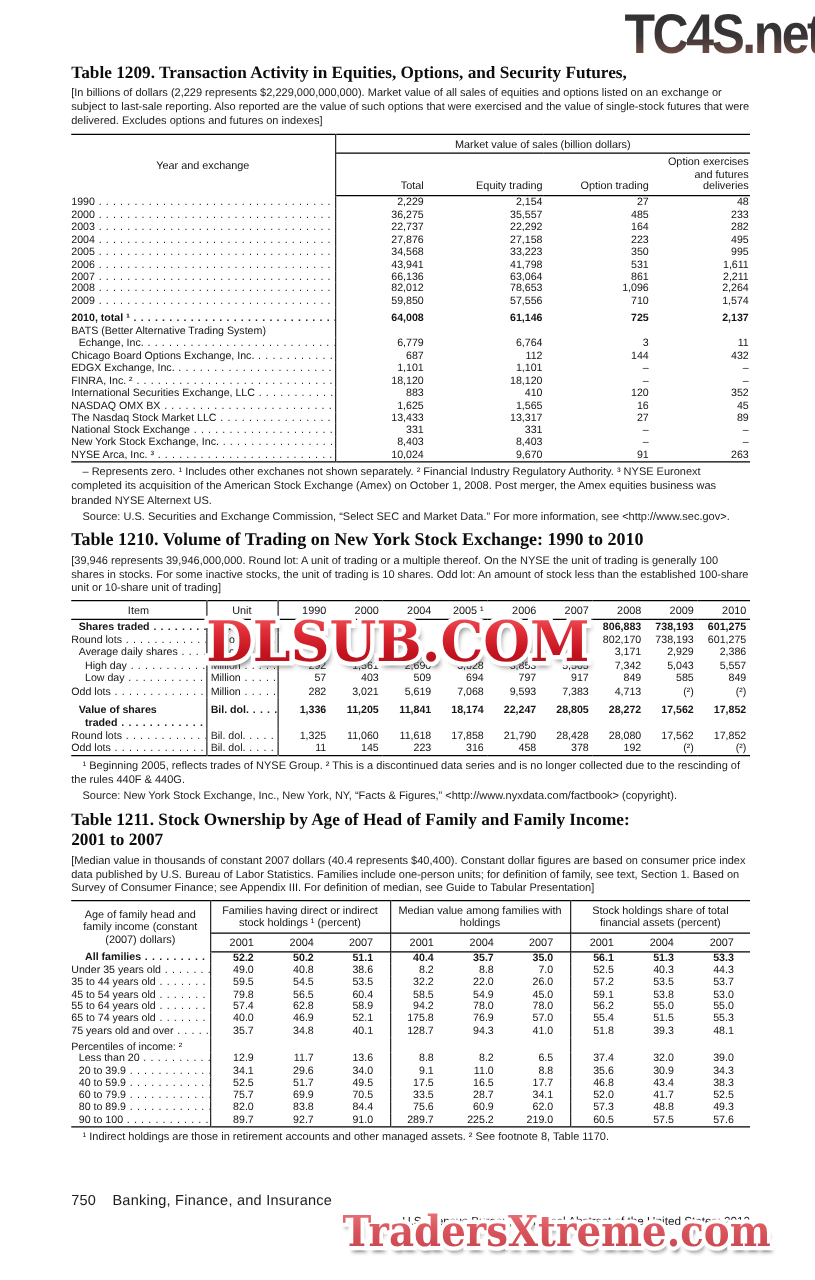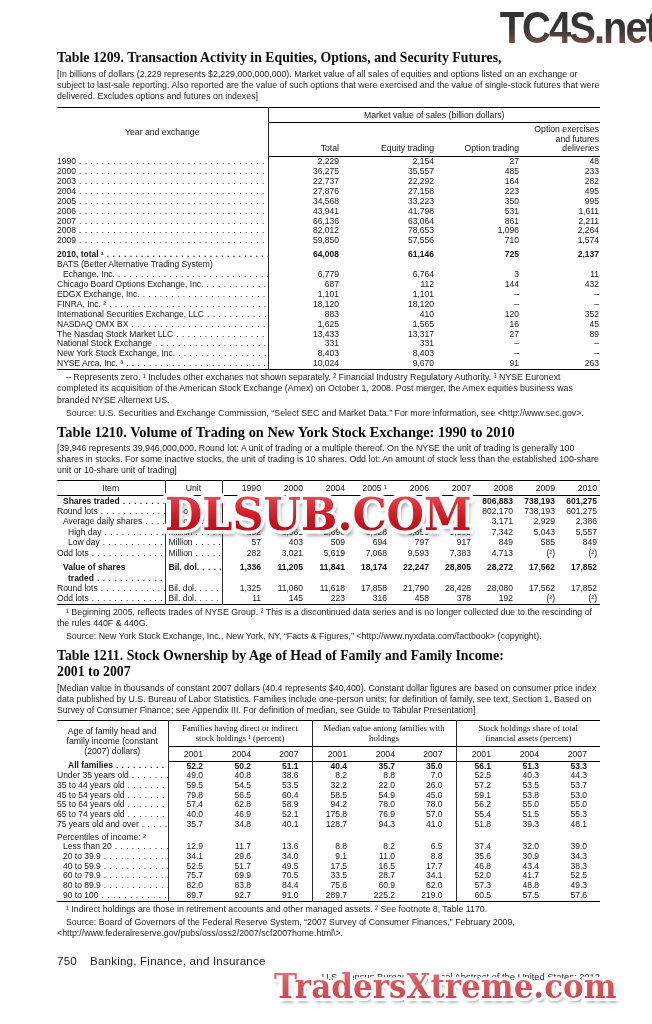--- a/index.html
+++ b/index.html
@@ -47,21 +47,21 @@
   .t1210 thead th{border-bottom:1px solid #000;padding:2px 0 2px;line-height:10px;}
   .t1210 thead th.c{text-align:center;}
   .t1210 thead th.y{text-align:right;padding-right:3px;}
   .t1210 tbody td{line-height:10.4px;}
   .t1210 td.num{padding-right:3px;}
   .t1210 td.unitcell{padding-left:3px;text-align:right;}
 
   
   .t1211{border-top:1px solid #000;border-bottom:1px solid #000;}
   .t1211 th.stub{border-right:1px solid #2a2a2a;text-align:center;vertical-align:middle;line-height:10.2px;padding:2px 2px;}
-  .t1211 th.grp{text-align:center;border-bottom:1px solid #000;line-height:9.8px;padding:3px 6px 2px;vertical-align:middle;font-family:Liberation Serif, serif;}
+  .t1211 th.grp{text-align:center;border-bottom:1px solid #000;line-height:9.8px;padding:3px 6px 2px;vertical-align:middle;}
   .t1211 tr.cols th{text-align:right;padding:2px 13px 2px 0;border-bottom:1.2px solid #000;}
   .t1211 tbody td{line-height:9.7px;}
   .t1211 td.num{padding-right:13px;}
   .t1211 tr.sub td{padding-top:3px;}
 
   .srcblock{margin-bottom:1px;}
 
   
   .footer{margin-top:auto;padding-bottom:42px;}
   .f-left{font-size:11.6px;color:#1d1d1d;letter-spacing:.2px;}
@@ -893,21 +893,20 @@
           <td class="num">225.2</td>
           <td class="num gb">219.0</td>
           <td class="num">60.5</td>
           <td class="num">57.5</td>
           <td class="num">57.6</td>
         </tr>
       </tbody>
   </table>
 
   <p class="fn">¹ Indirect holdings are those in retirement accounts and other managed assets. ² See footnote 8, Table 1170.</p>
-  <p class="fn">Source: Board of Governors of the Federal Reserve System, “2007 Survey of Consumer Finances,” February 2009, &lt;http://www.federalreserve.gov/pubs/oss/oss2/2007/scf2007home.html\&gt;.</p>
 
   <div class="footer">
     <div class="f-left">
       <span class="pg">750</span><span>Banking, Finance, and Insurance</span>
     </div>
     <div class="f-right">U.S. Census Bureau, Statistical Abstract of the United States: 2012</div>
   </div>
 </div>
 
 <div class="wm" id="wm-top">

